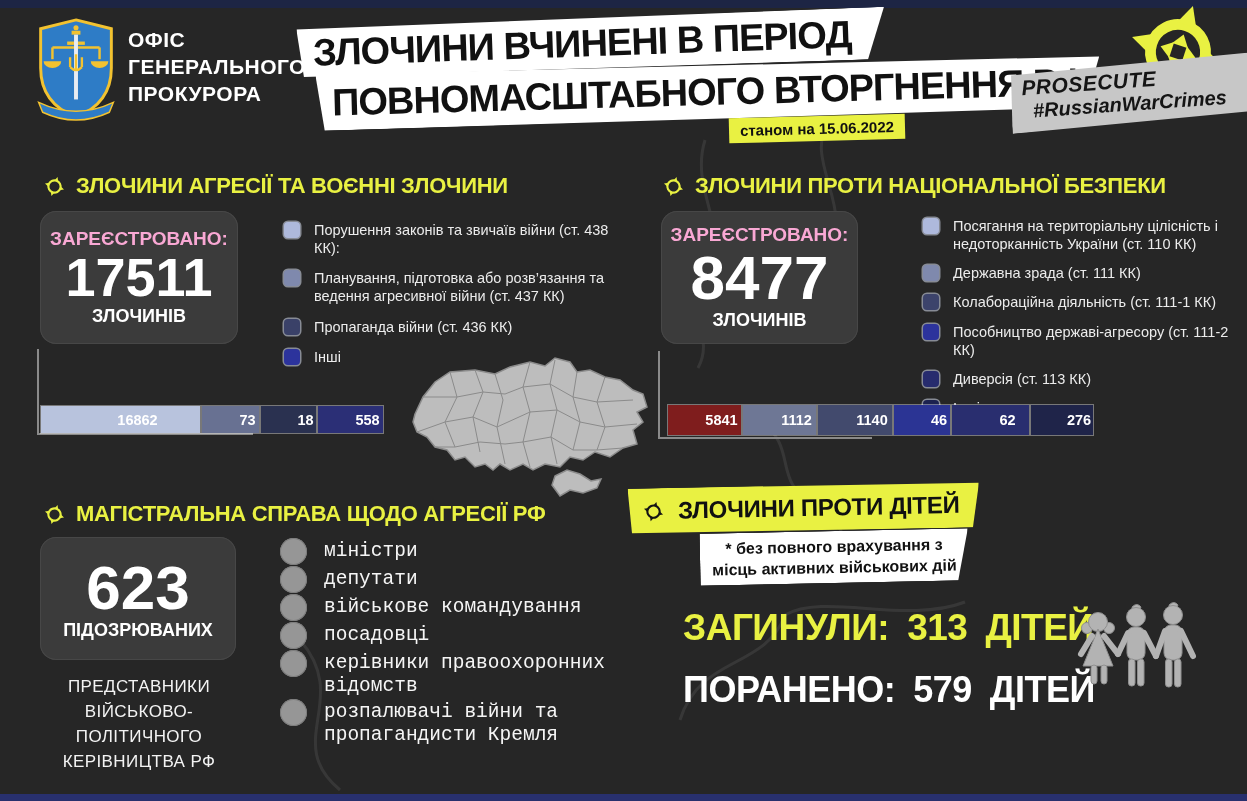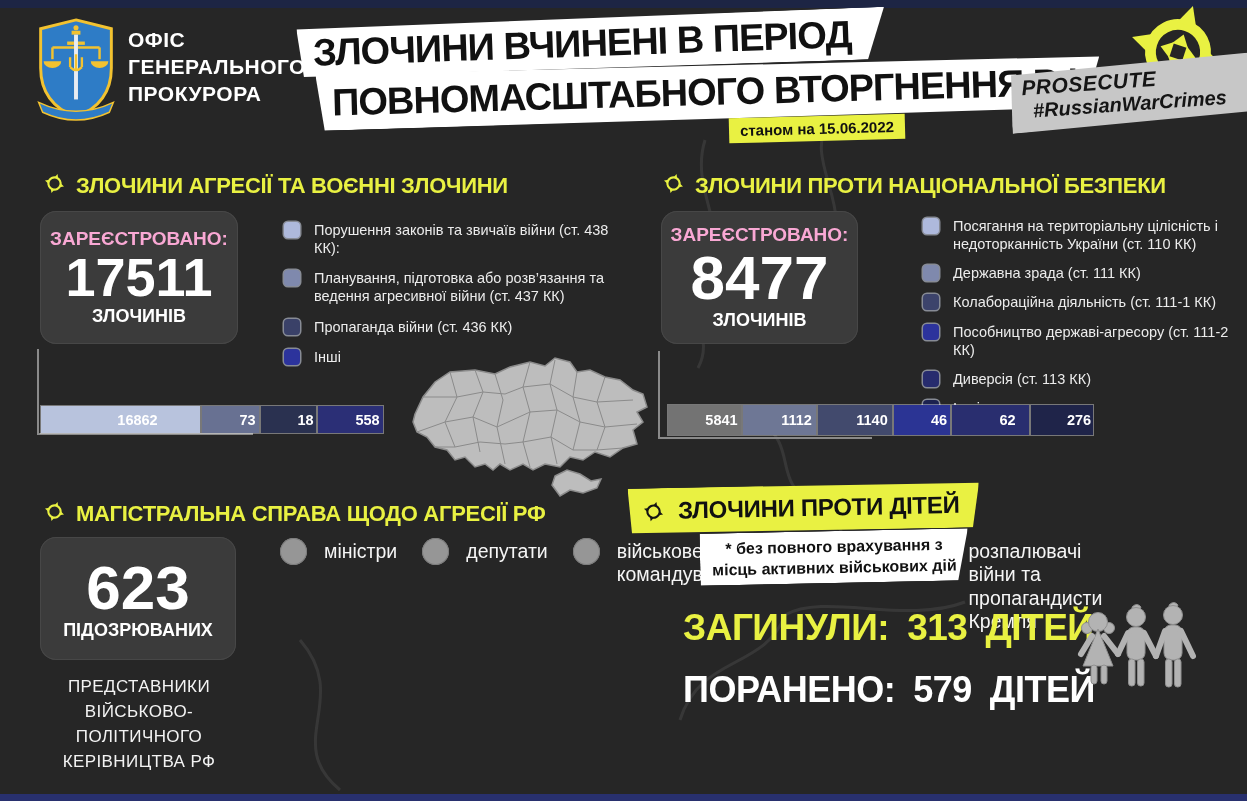--- a/index.html
+++ b/index.html
@@ -20,21 +20,21 @@
   .banner span{font-size:38px;letter-spacing:-1px;white-space:nowrap;}
   .date-badge{position:absolute;left:729px;top:116px;background:#e9f142;color:#111;font-weight:800;
               font-size:15px;padding:4px 11px;transform:rotate(-1.5deg);white-space:nowrap;}
   .stamp{position:absolute;left:1010px;top:60px;width:236px;background:#c7c7c7;color:#151515;
          transform:rotate(-4deg);padding:8px 10px 10px 12px;font-style:italic;font-weight:800;
          clip-path:polygon(1% 10%,100% 0,99% 90%,0 100%);}
   .stamp .l1{font-size:21px;letter-spacing:.5px;}
   .stamp .l2{font-size:20px;margin-left:10px;}
 
   
-  .sec-header{position:absolute;display:flex;gap:11px;}
+  .sec-header{position:absolute;display:flex;align-items:center;gap:11px;}
   .sec-title{color:#e9f142;font-size:22px;font-weight:800;letter-spacing:-.3px;white-space:nowrap;}
 
   
   .stat-card{position:absolute;background:#3b3b3b;border-radius:16px;display:flex;flex-direction:column;
              align-items:center;justify-content:center;box-shadow:inset 0 0 0 1px #474747;}
   .stat-label{font-size:19px;font-weight:800;color:#f9a8d4;}
   .stat-value{font-weight:800;color:#fff;line-height:1.02;}
   .stat-unit{font-size:18px;font-weight:800;color:#fff;}
 
   
@@ -46,21 +46,21 @@
 
   
   .axis{position:absolute;background:#8a8a8a;}
   .stackbar{position:absolute;display:flex;gap:2px;}
   .seg{display:flex;align-items:center;justify-content:center;color:#fff;font-weight:800;
        font-size:14.5px;box-shadow:0 0 0 1px rgba(255,255,255,.38);padding-left:34px;}
 
   
   .case-subtitle{position:absolute;left:28px;top:674px;width:222px;text-align:center;font-size:17px;
                  line-height:25px;font-weight:400;letter-spacing:.4px;white-space:pre-line;color:#f3f3f3;}
-  .case-list{position:absolute;left:280px;top:538px;width:380px;display:flex;flex-direction:row;gap:25px;}
+  .case-list{position:absolute;left:280px;top:538px;width:380px;display:flex;flex-direction:column;gap:0;font-family:Liberation Mono, monospace;}
   .case-item{display:flex;align-items:flex-start;gap:17px;min-height:28px;}
   .bullet-circle{flex:0 0 auto;width:27px;height:27px;border-radius:50%;background:#969696;
                  box-shadow:inset 0 0 0 1px #7d7d7d;}
   .case-label{font-size:19.5px;line-height:1.2;color:#f5f5f5;padding-top:2px;}
 
   
   .children-banner{position:absolute;left:628px;top:485px;background:#e9f142;color:#111;
                    display:flex;align-items:center;gap:14px;padding:9px 20px 9px 15px;
                    transform:rotate(-1.2deg);clip-path:polygon(0 0,100% 3%,98% 100%,1% 97%);}
   .children-title{font-size:24px;font-weight:800;letter-spacing:-.3px;white-space:nowrap;}
@@ -236,21 +236,21 @@
       </div>
       <div class="legend-item">
         <span class="swatch" style="background: rgb(28, 34, 80);"></span>
         <span class="legend-label">Інші</span>
       </div>
     </div>
 
   <div class="axis" style="left:658px;top:351px;width:2px;height:88px;"></div>
   <div class="axis" style="left:658px;top:437px;width:214px;height:2px;"></div>
   <div id="ns-bar" class="stackbar" style="left:668px;top:405px;height:30px;">
-      <div class="seg" style="width: 39px; background: #737373;">5841</div>
+      <div class="seg" style="width: 39px; background: #7f1d1d;">5841</div>
       <div class="seg" style="width: 39px; background: rgb(110, 119, 149);">1112</div>
       <div class="seg" style="width: 40px; background: rgb(66, 74, 109);">1140</div>
       <div class="seg" style="width: 22px; background: rgb(43, 52, 148);">46</div>
       <div class="seg" style="width: 43px; background: rgb(41, 46, 111);">62</div>
       <div class="seg" style="width: 28px; background: rgb(31, 36, 73);">276</div>
     </div>
 
   <svg class="abs" style="left:405px;top:352px;" width="245" height="152" viewBox="0 0 245 152">
     <path d="M10,62 L18,45 30,30 45,20 70,18 90,22 105,15 125,10 140,14 150,6 165,10 172,20 185,18 200,25 215,28 228,38 238,42 242,55 232,60 238,70 228,78 232,92 218,96 205,105 190,100 178,108 165,105 155,115 140,112 128,118 118,112 105,118 95,112 88,118 80,112 70,115 60,105 50,108 42,98 30,95 22,85 12,80 8,70 Z" fill="#bdbdbd" stroke="#8b8b8b" stroke-width="1.5"></path>
     <path d="M150,124 L162,118 175,122 186,129 196,127 192,136 178,141 165,138 155,144 147,133 Z" fill="#bdbdbd" stroke="#8b8b8b" stroke-width="1.5"></path>
@@ -300,21 +300,25 @@
       <div class="case-item">
         <span class="bullet-circle"></span>
         <span class="case-label">депутати</span>
       </div>
       <div class="case-item">
         <span class="bullet-circle"></span>
         <span class="case-label">військове командування</span>
       </div>
       <div class="case-item">
         <span class="bullet-circle"></span>
-        <span class="case-label">цілісність</span>
+        <span class="case-label">посадовці</span>
+      </div>
+      <div class="case-item">
+        <span class="bullet-circle"></span>
+        <span class="case-label">керівники правоохоронних відомств</span>
       </div>
       <div class="case-item">
         <span class="bullet-circle"></span>
         <span class="case-label">розпалювачі війни та пропагандисти Кремля</span>
       </div>
     </div>
 
   <div class="children-banner">
     <svg width="21" height="21" viewBox="0 0 24 24">
       <g transform="rotate(18 12 12)">

